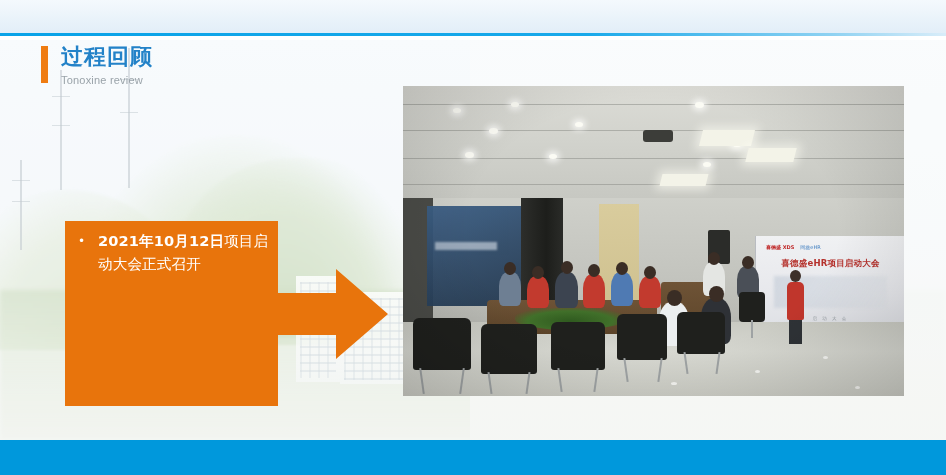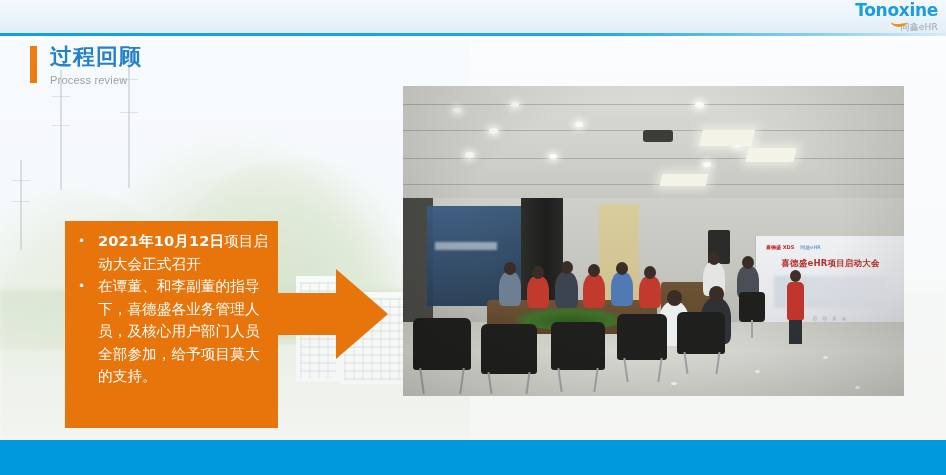--- a/index.html
+++ b/index.html
@@ -179,21 +179,21 @@
     font-size: 9px;
     color: #9aa4ab;
     line-height: 11px;
     margin-top: 3px;
     letter-spacing: .2px;
   }
 
   
   .title-block {
     position: absolute;
-    left: 30px; top: 44px;
+    left: 41px; top: 44px;
     z-index: 8;
     display: flex;
     align-items: flex-start;
   }
   .title-bar {
     width: 7px;
     height: 37px;
     background: #ef7c12;
     margin-right: 13px;
     margin-top: 2px;
@@ -235,21 +235,21 @@
     font-size: 16px;
     color: #ffffff;
     letter-spacing: 2px;
   }
 
   
   .callout {
     position: absolute;
     left: 65px; top: 221px;
     width: 213px;
-    height: 207px;
+    height: 185px;
     background: #e8740c;
     z-index: 9;
     box-sizing: border-box;
     padding: 9px 8px 8px 6px;
   }
   .callout ul {
     list-style: none;
     margin: 0;
     padding: 0;
   }
@@ -502,42 +502,34 @@
     <div class="bg-bldg" style="left:236px; top:272px; width:30px; height:72px;"></div>
 
     <div class="bg-right-wash"></div>
     <div class="bg-veil"></div>
   </div>
 
   <div class="header"></div>
   <div class="header-rule"></div>
 
 
-  <div class="logo-right">
-    <div class="logo-right-name">Tonoxine</div>
-    <div class="logo-right-smile"></div>
-    <div class="logo-right-sub">同鑫eHR</div>
-  </div>
 
   <div class="title-block">
     <div class="title-bar"></div>
     <div>
       <div class="title-cn">过程回顾</div>
-      <div class="title-en">Process review</div>
+      <div class="title-en">Tonoxine review</div>
     </div>
   </div>
 
 
   <div class="callout">
     <ul>
       <li>
         <span class="em">2021年10月12日</span><span>项目启动大会正式召开</span>
-      </li>
-      <li>
-        <span>在谭董、和李副董的指导下，喜德盛各业务管理人员，及核心用户部门人员全部参加，给予项目莫大的支持。</span>
       </li>
     </ul>
   </div>
 
   <div class="arrow">
     <svg width="118" height="94" viewBox="0 0 118 94" xmlns="http://www.w3.org/2000/svg">
       <path d="M0 26 L66 26 L66 2 L118 47 L66 92 L66 68 L0 68 Z" fill="#e8740c"></path>
     </svg>
   </div>
 

